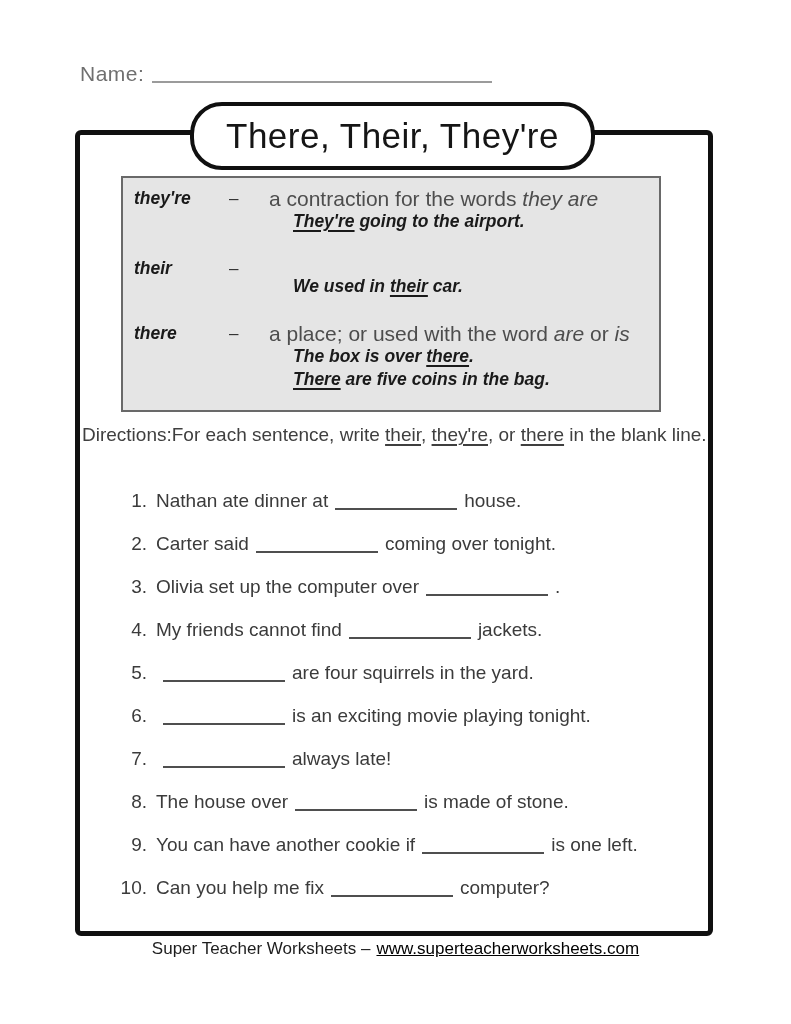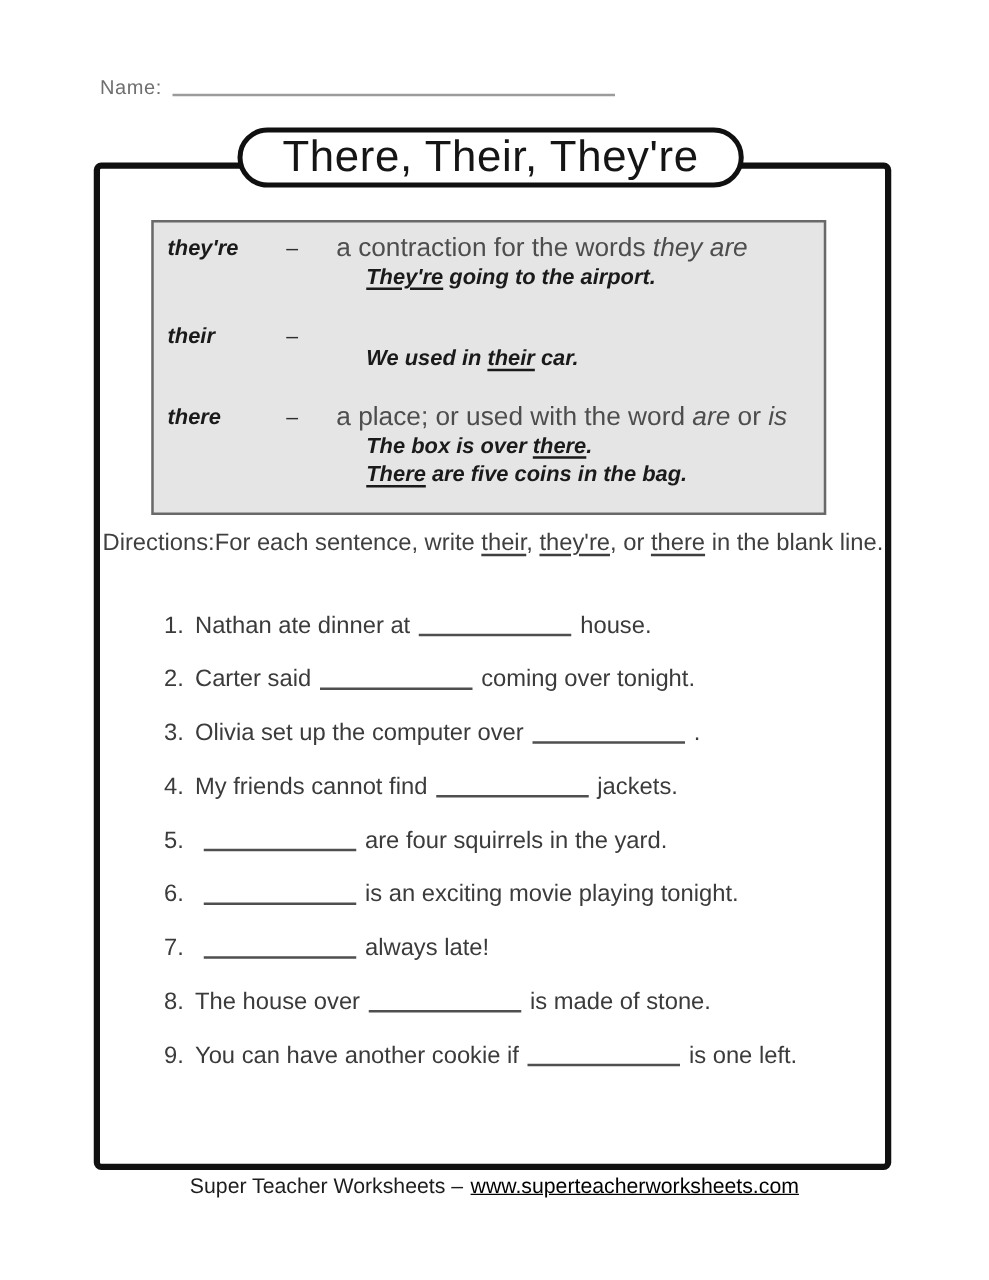--- a/index.html
+++ b/index.html
@@ -10,35 +10,35 @@
     position:relative;
     overflow:hidden;
   }
   .page { position:relative; width:791px; height:1024px; background:#ffffff; }
 
   
   .name-row {
     position:absolute; left:80px; top:62px; width:412px;
     display:flex; align-items:flex-end;
   }
-  .name-label { font-size:16px; color:#6f6f6f; letter-spacing:0.5px; }
+  .name-label { font-size:21px; color:#6f6f6f; letter-spacing:0.5px; }
   .name-line {
     flex:1; height:0; border-bottom:2px solid #9b9b9b;
     margin-left:8px; margin-bottom:3px;
   }
 
   
   .main-box {
     position:absolute; left:75px; top:130px; width:638px; height:806px;
     border:5px solid #101010; border-radius:6px; background:#ffffff;
   }
 
   
   .title-pill {
-    position:absolute; left:190px; top:102px; width:405px; height:48px;
+    position:absolute; left:190px; top:102px; width:405px; height:68px;
     background:#ffffff; border:4px solid #101010; border-radius:32px;
     display:flex; align-items:center; justify-content:center;
     z-index:3;
   }
   .title-text { font-size:35px; color:#151515; letter-spacing:0.5px; }
 
   
   .def-box {
     position:absolute; left:121px; top:176px; width:540px; height:236px;
     background:#e5e5e5; border:2px solid #696969;
@@ -155,19 +155,20 @@
   <div class="sentences">
     <div class="sentence"><span class="sent-num">1.</span><span>Nathan ate dinner at</span><span class="blank"></span><span>house.</span></div>
     <div class="sentence"><span class="sent-num">2.</span><span>Carter said</span><span class="blank"></span><span>coming over tonight.</span></div>
     <div class="sentence"><span class="sent-num">3.</span><span>Olivia set up the computer over</span><span class="blank"></span><span>.</span></div>
     <div class="sentence"><span class="sent-num">4.</span><span>My friends cannot find</span><span class="blank"></span><span>jackets.</span></div>
     <div class="sentence"><span class="sent-num">5.</span><span></span><span class="blank"></span><span>are four squirrels in the yard.</span></div>
     <div class="sentence"><span class="sent-num">6.</span><span></span><span class="blank"></span><span>is an exciting movie playing tonight.</span></div>
     <div class="sentence"><span class="sent-num">7.</span><span></span><span class="blank"></span><span>always late!</span></div>
     <div class="sentence"><span class="sent-num">8.</span><span>The house over</span><span class="blank"></span><span>is made of stone.</span></div>
     <div class="sentence"><span class="sent-num">9.</span><span>You can have another cookie if</span><span class="blank"></span><span>is one left.</span></div>
+    <div class="sentence"><span class="sent-num">10.</span><span>Can you help me fix</span><span class="blank"></span><span>computer?</span></div>
   </div>
 
   <div class="footer">
     <span>Super Teacher Worksheets –</span><span class="footer-link">www.superteacherworksheets.com</span>
   </div>
 
 </div>
 
 </body></html>

